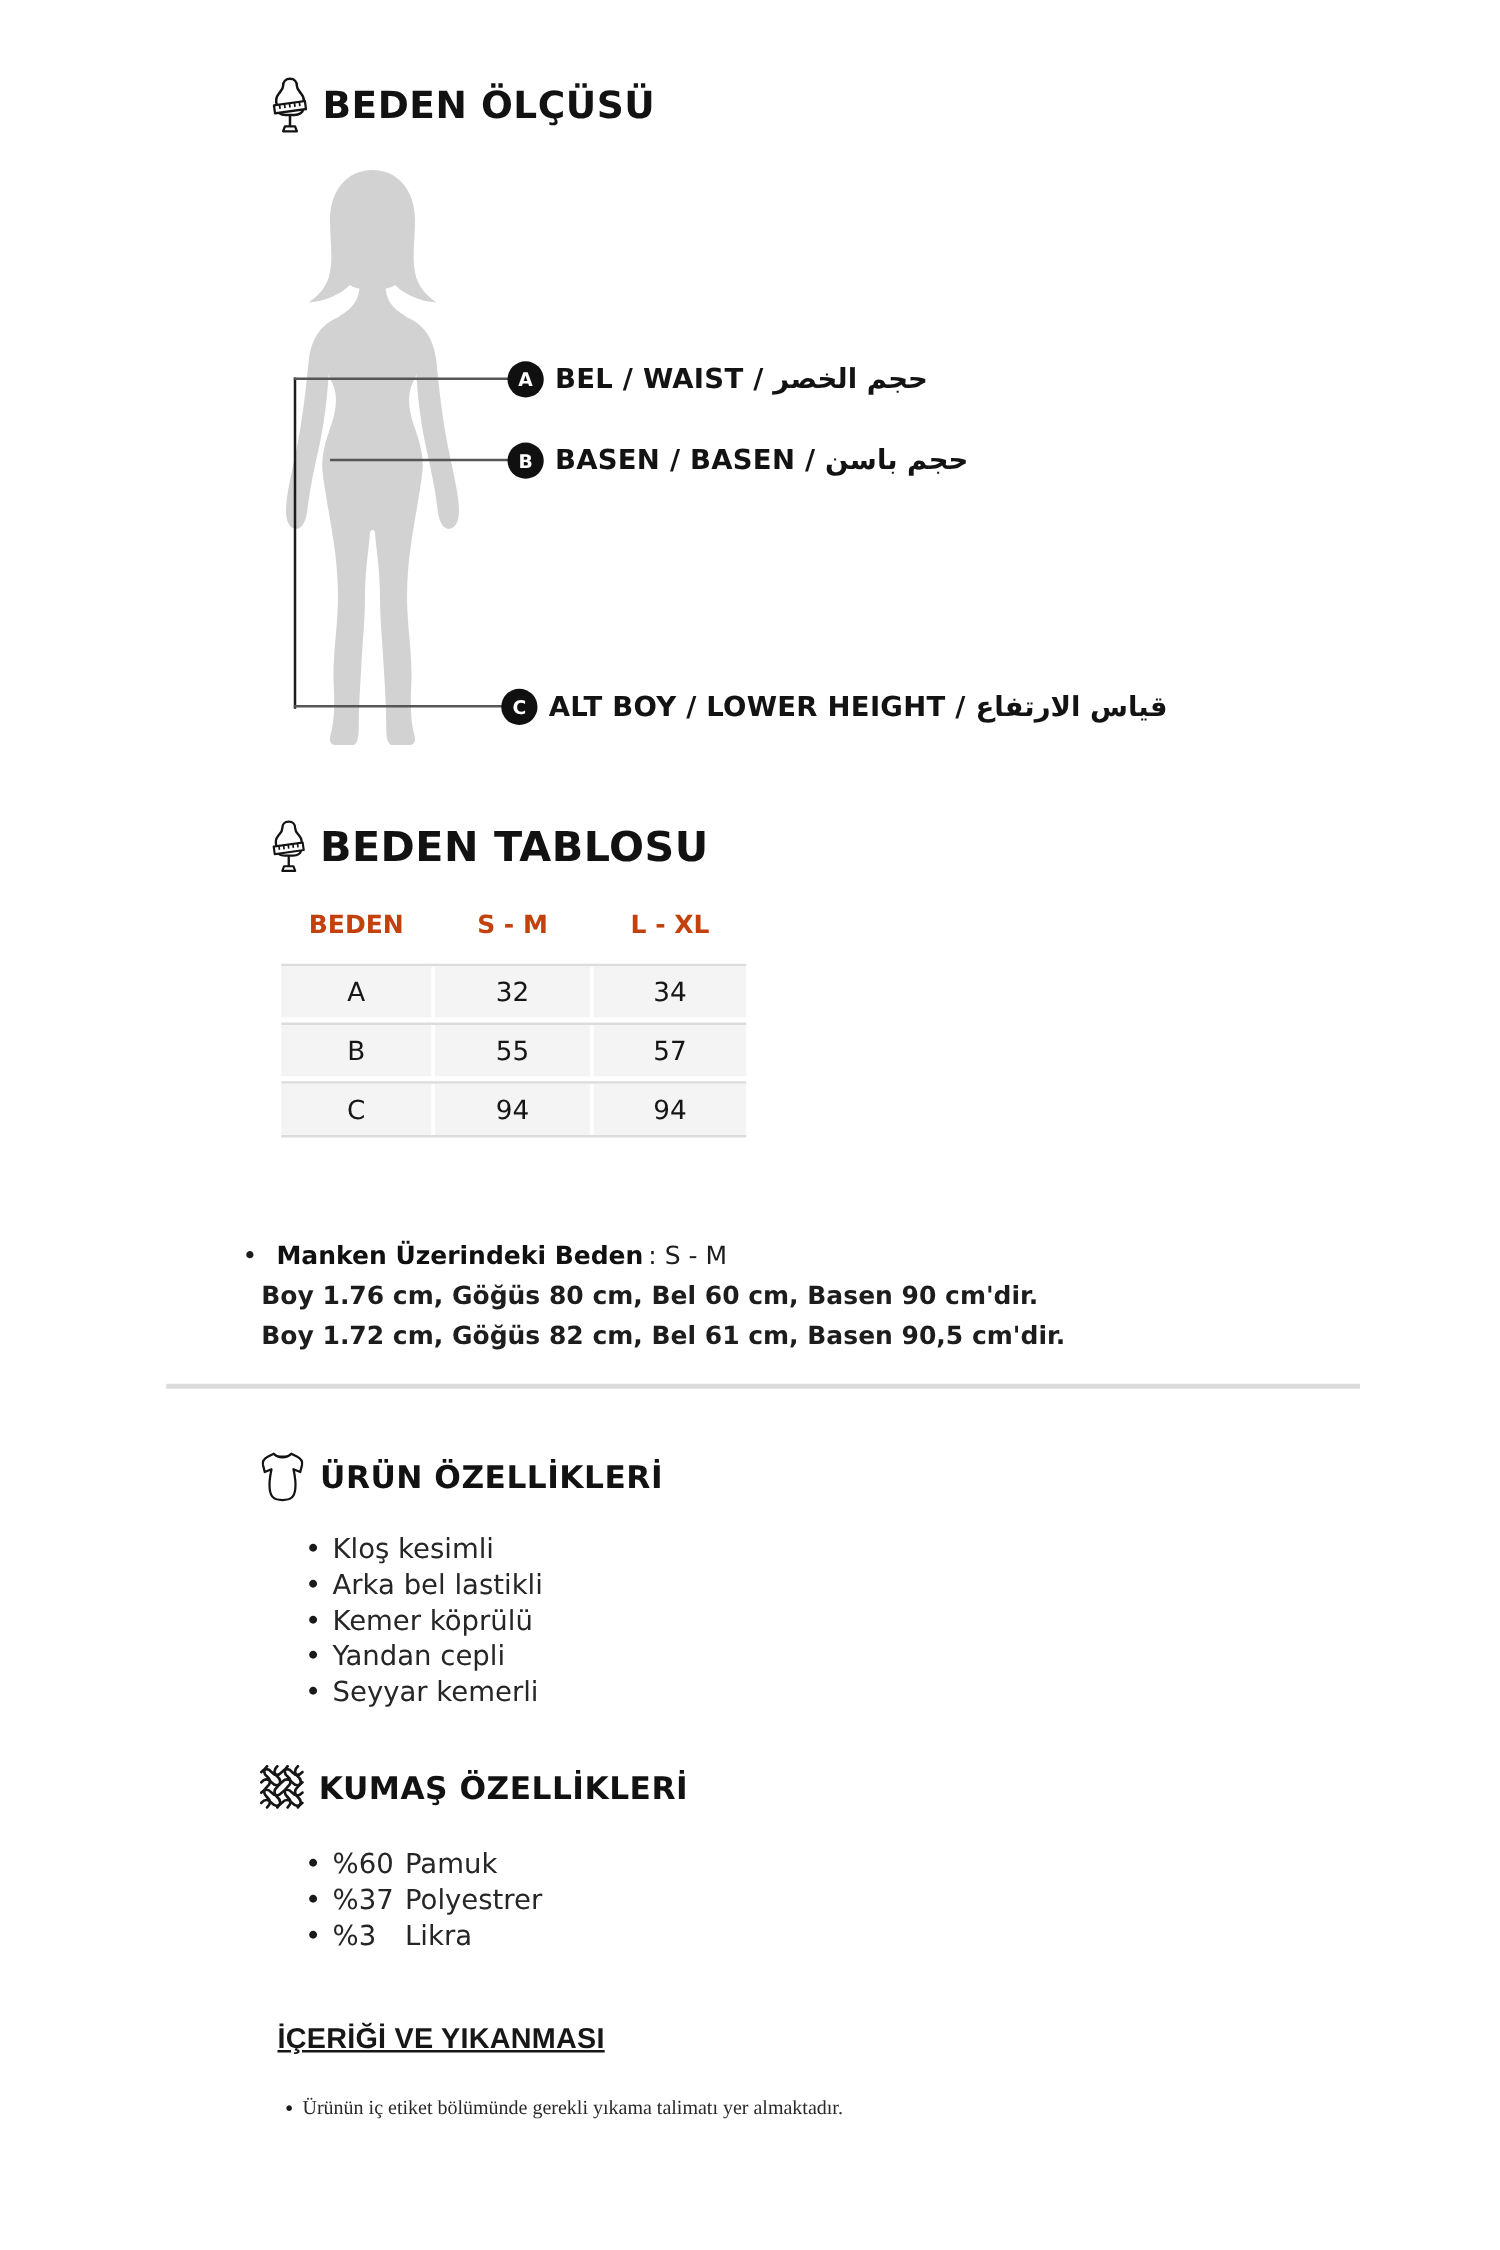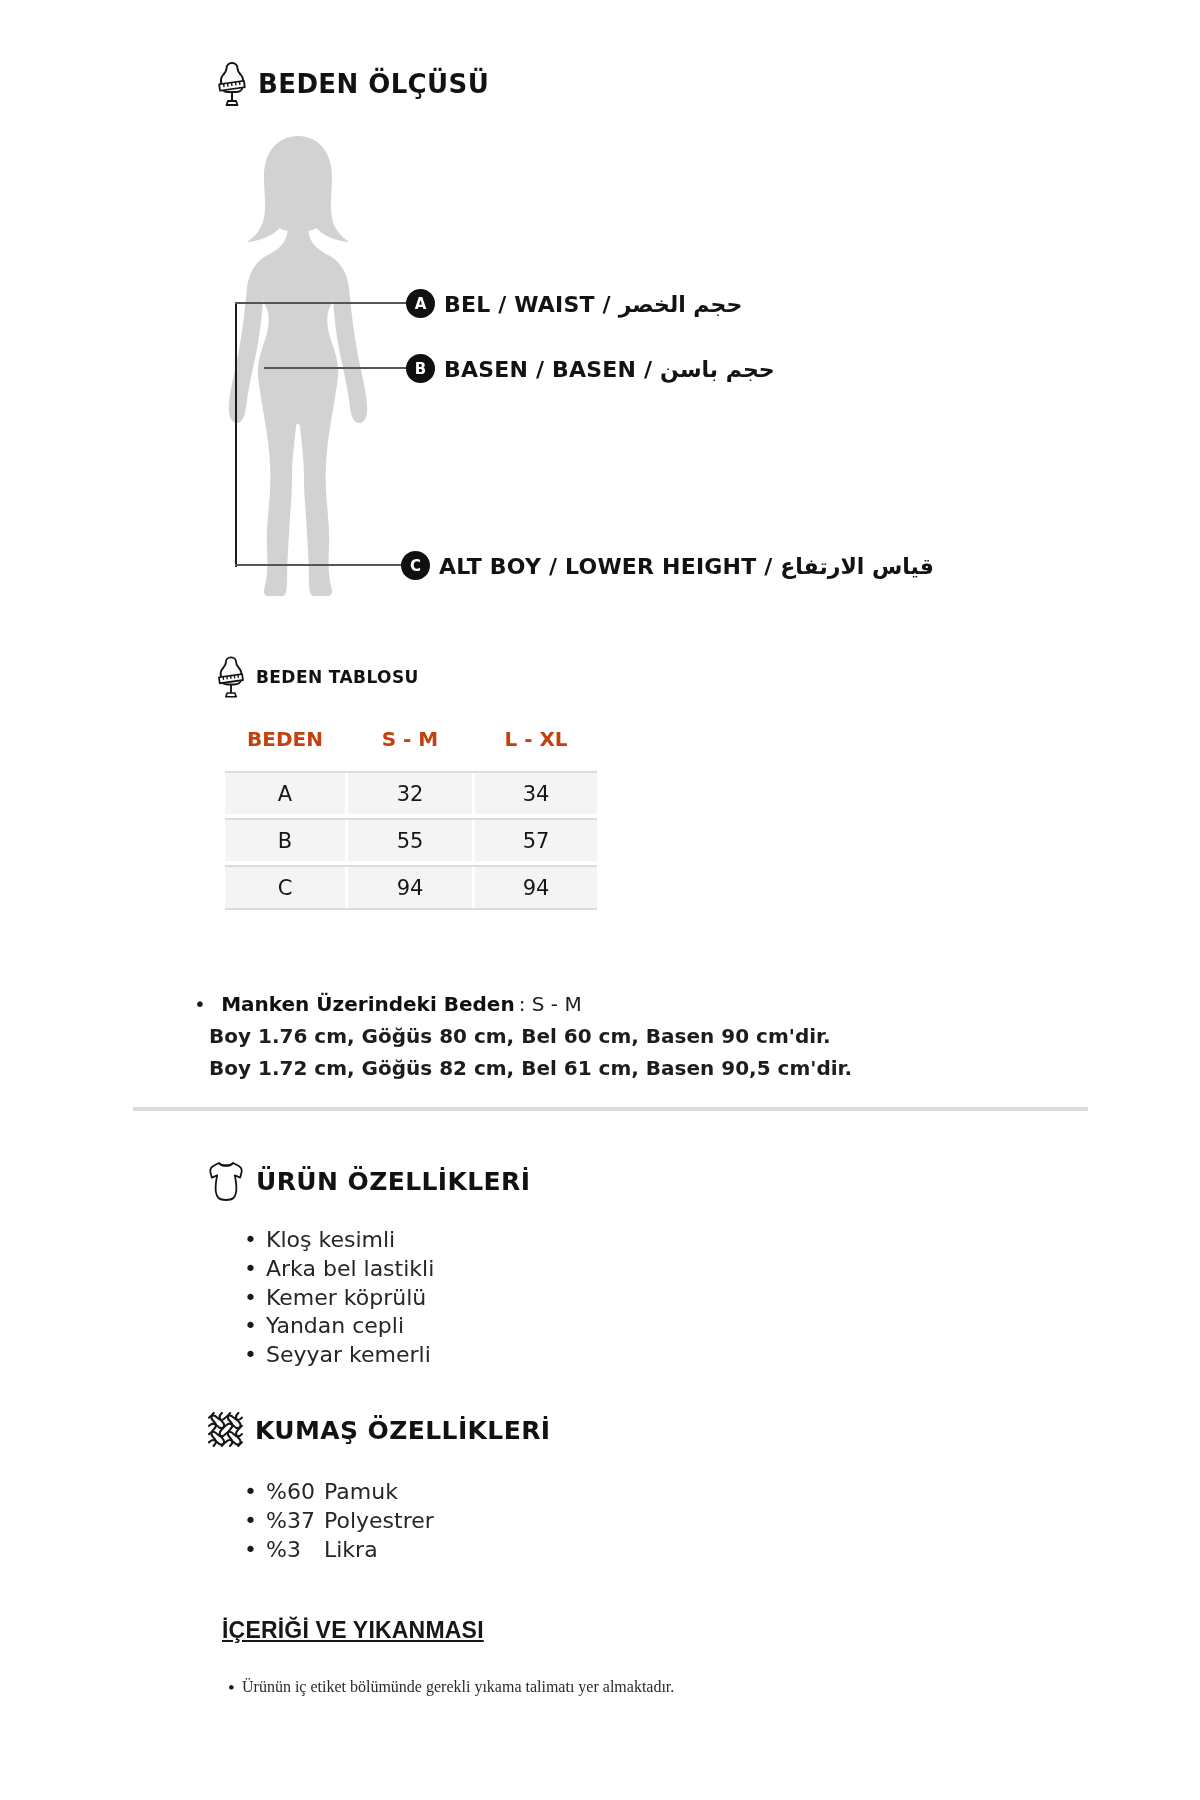--- a/index.html
+++ b/index.html
@@ -3,22 +3,22 @@
 <meta charset="utf-8">
 <style>
   html,body{margin:0;padding:0;background:#fff;}
   .page{
     position:relative;width:1200px;height:1800px;background:#fff;overflow:hidden;
     font-family:"DejaVu Sans",sans-serif;color:var(--text_primary,#161616);
   }
   
   .sec-header{position:absolute;display:flex;align-items:center;gap:10px;}
   .sec-title{font-weight:700;color:#121212;letter-spacing:.4px;white-space:nowrap;}
-  .h1 .sec-title{font-size:26px;}
-  .h2 .sec-title{font-size:17px;}
+  .h1 .sec-title{font-size:30px;}
+  .h2 .sec-title{font-size:33px;}
   .h3 .sec-title{font-size:25px;text-align:center;}
   .icon-box{display:flex;align-items:center;justify-content:center;}
   .icon-box svg{display:block;}
 
   
   .figure-svg{position:absolute;left:200px;top:130px;}
   .m-line{position:absolute;height:2px;background:#565656;}
   .bracket-v{position:absolute;width:2px;background:#1c1c1c;}
   .badge{
     position:absolute;width:29px;height:29px;border-radius:50%;

